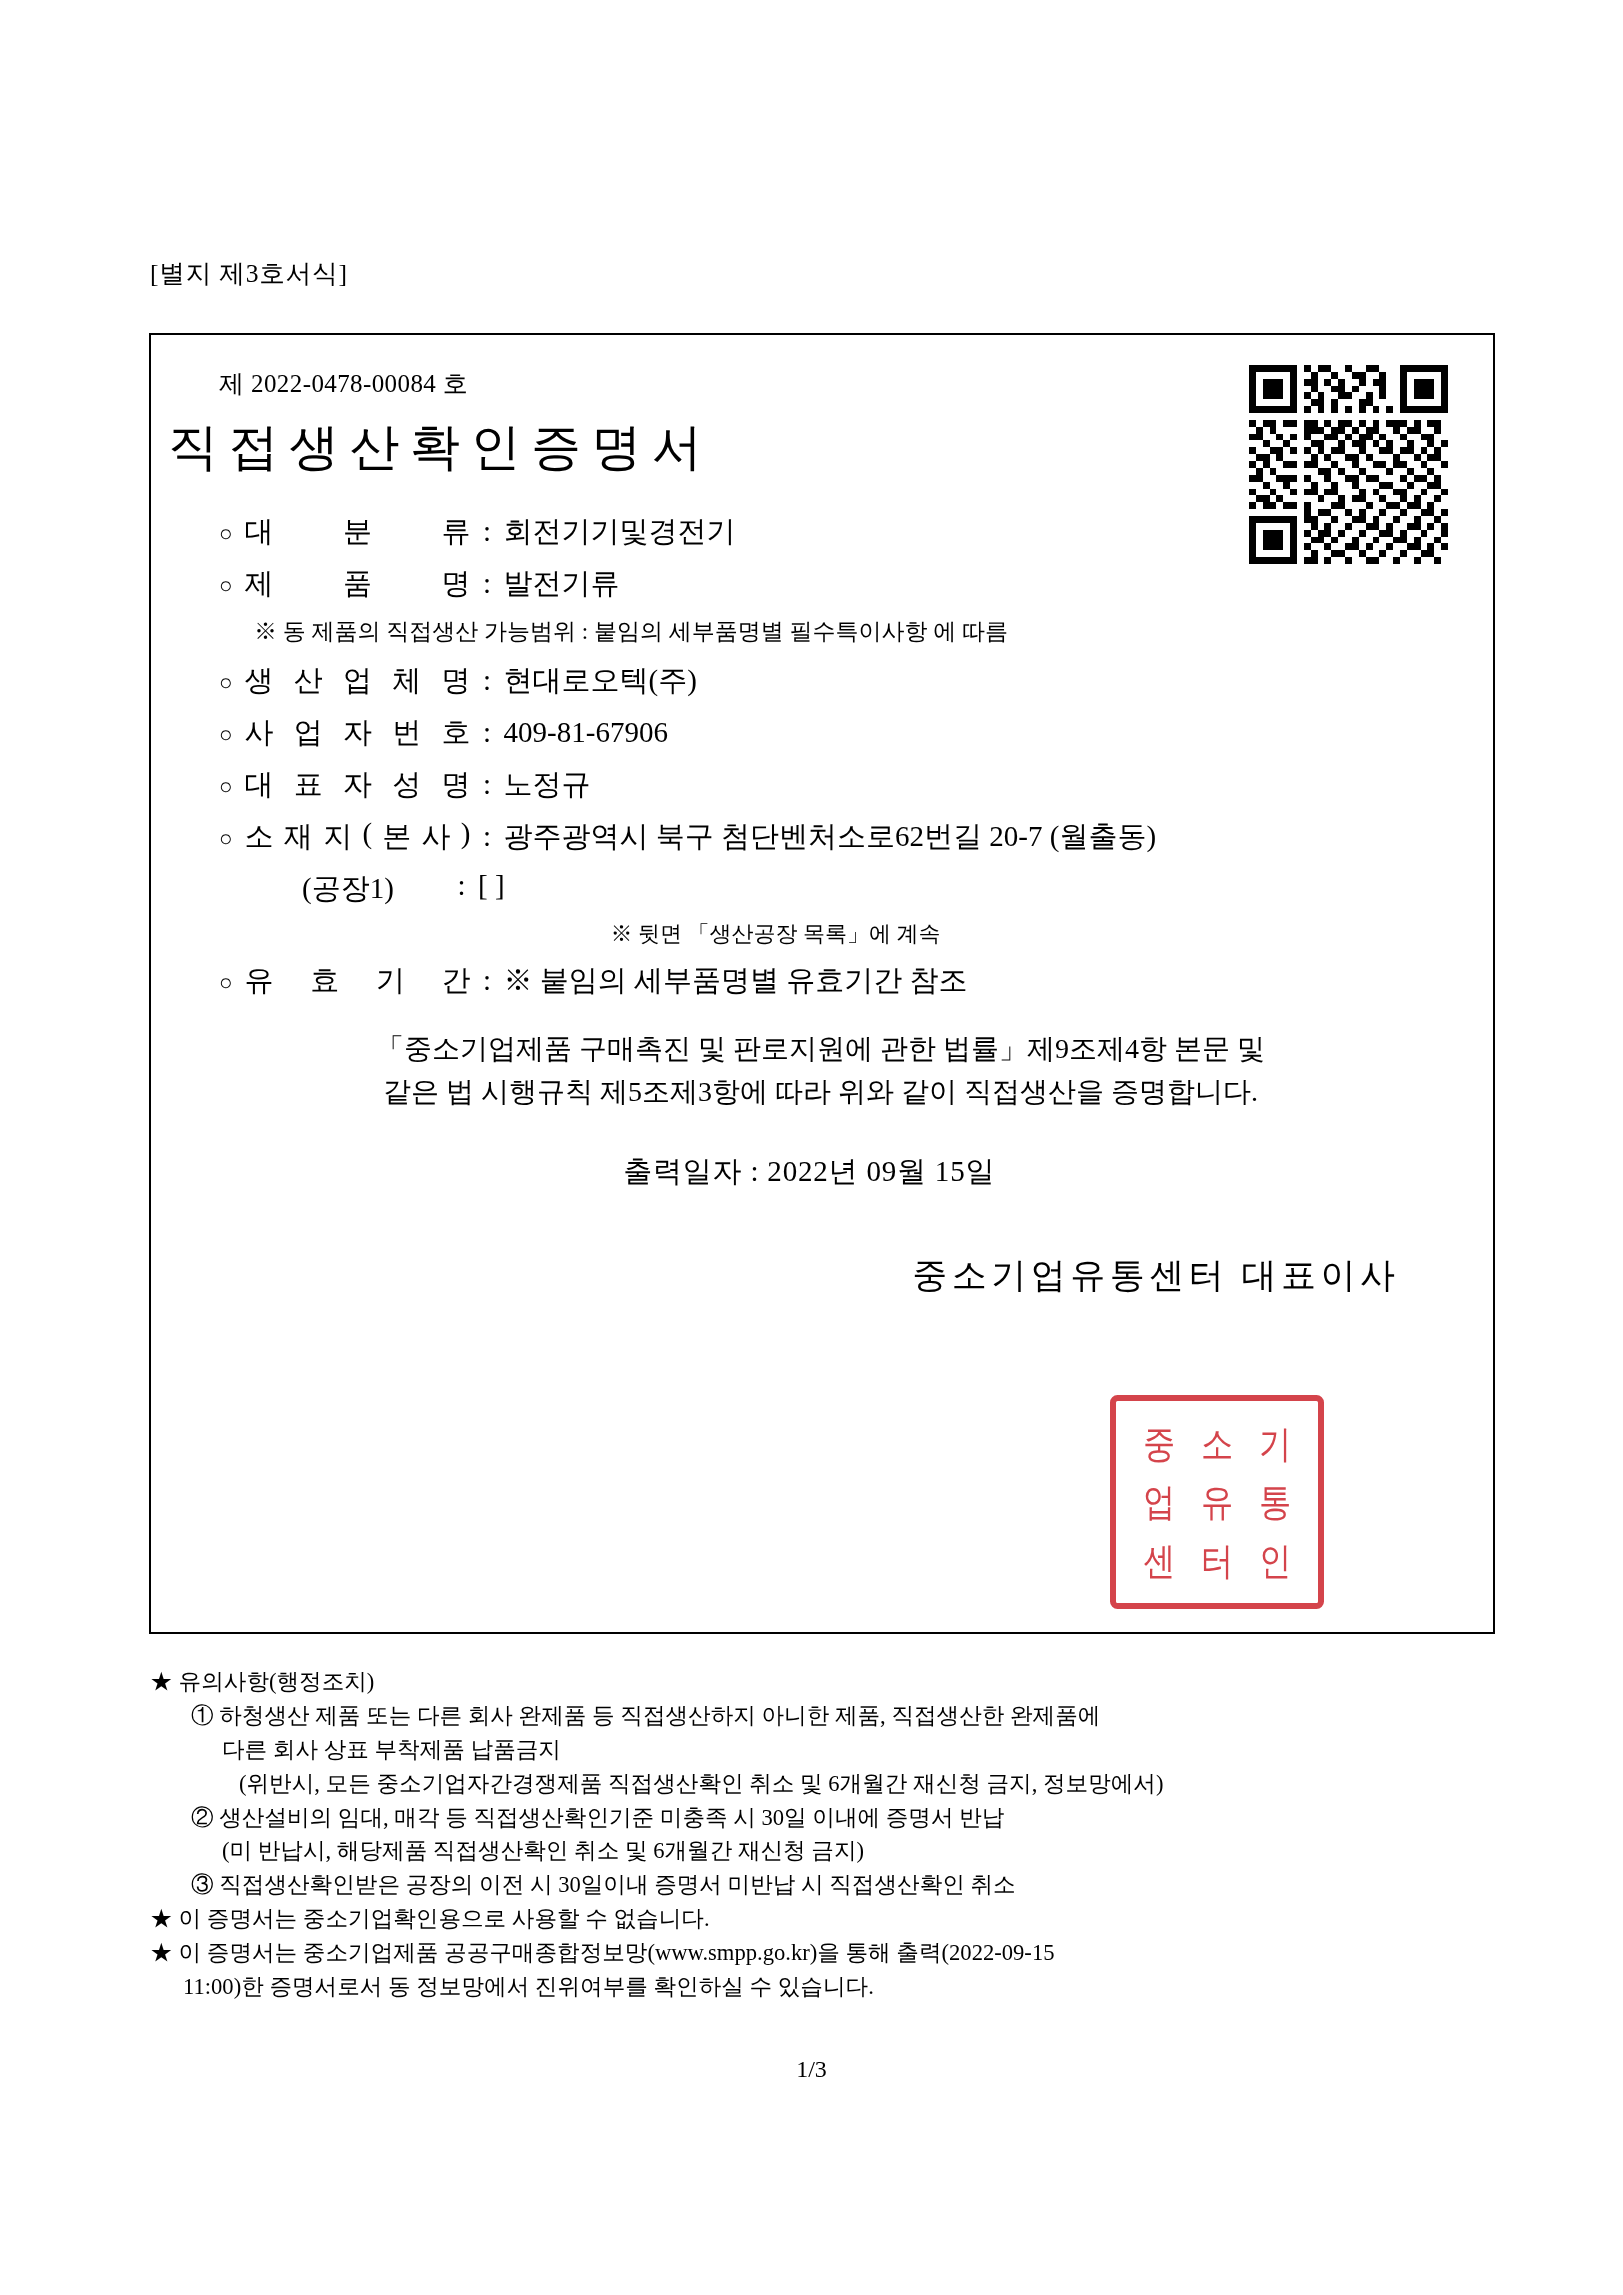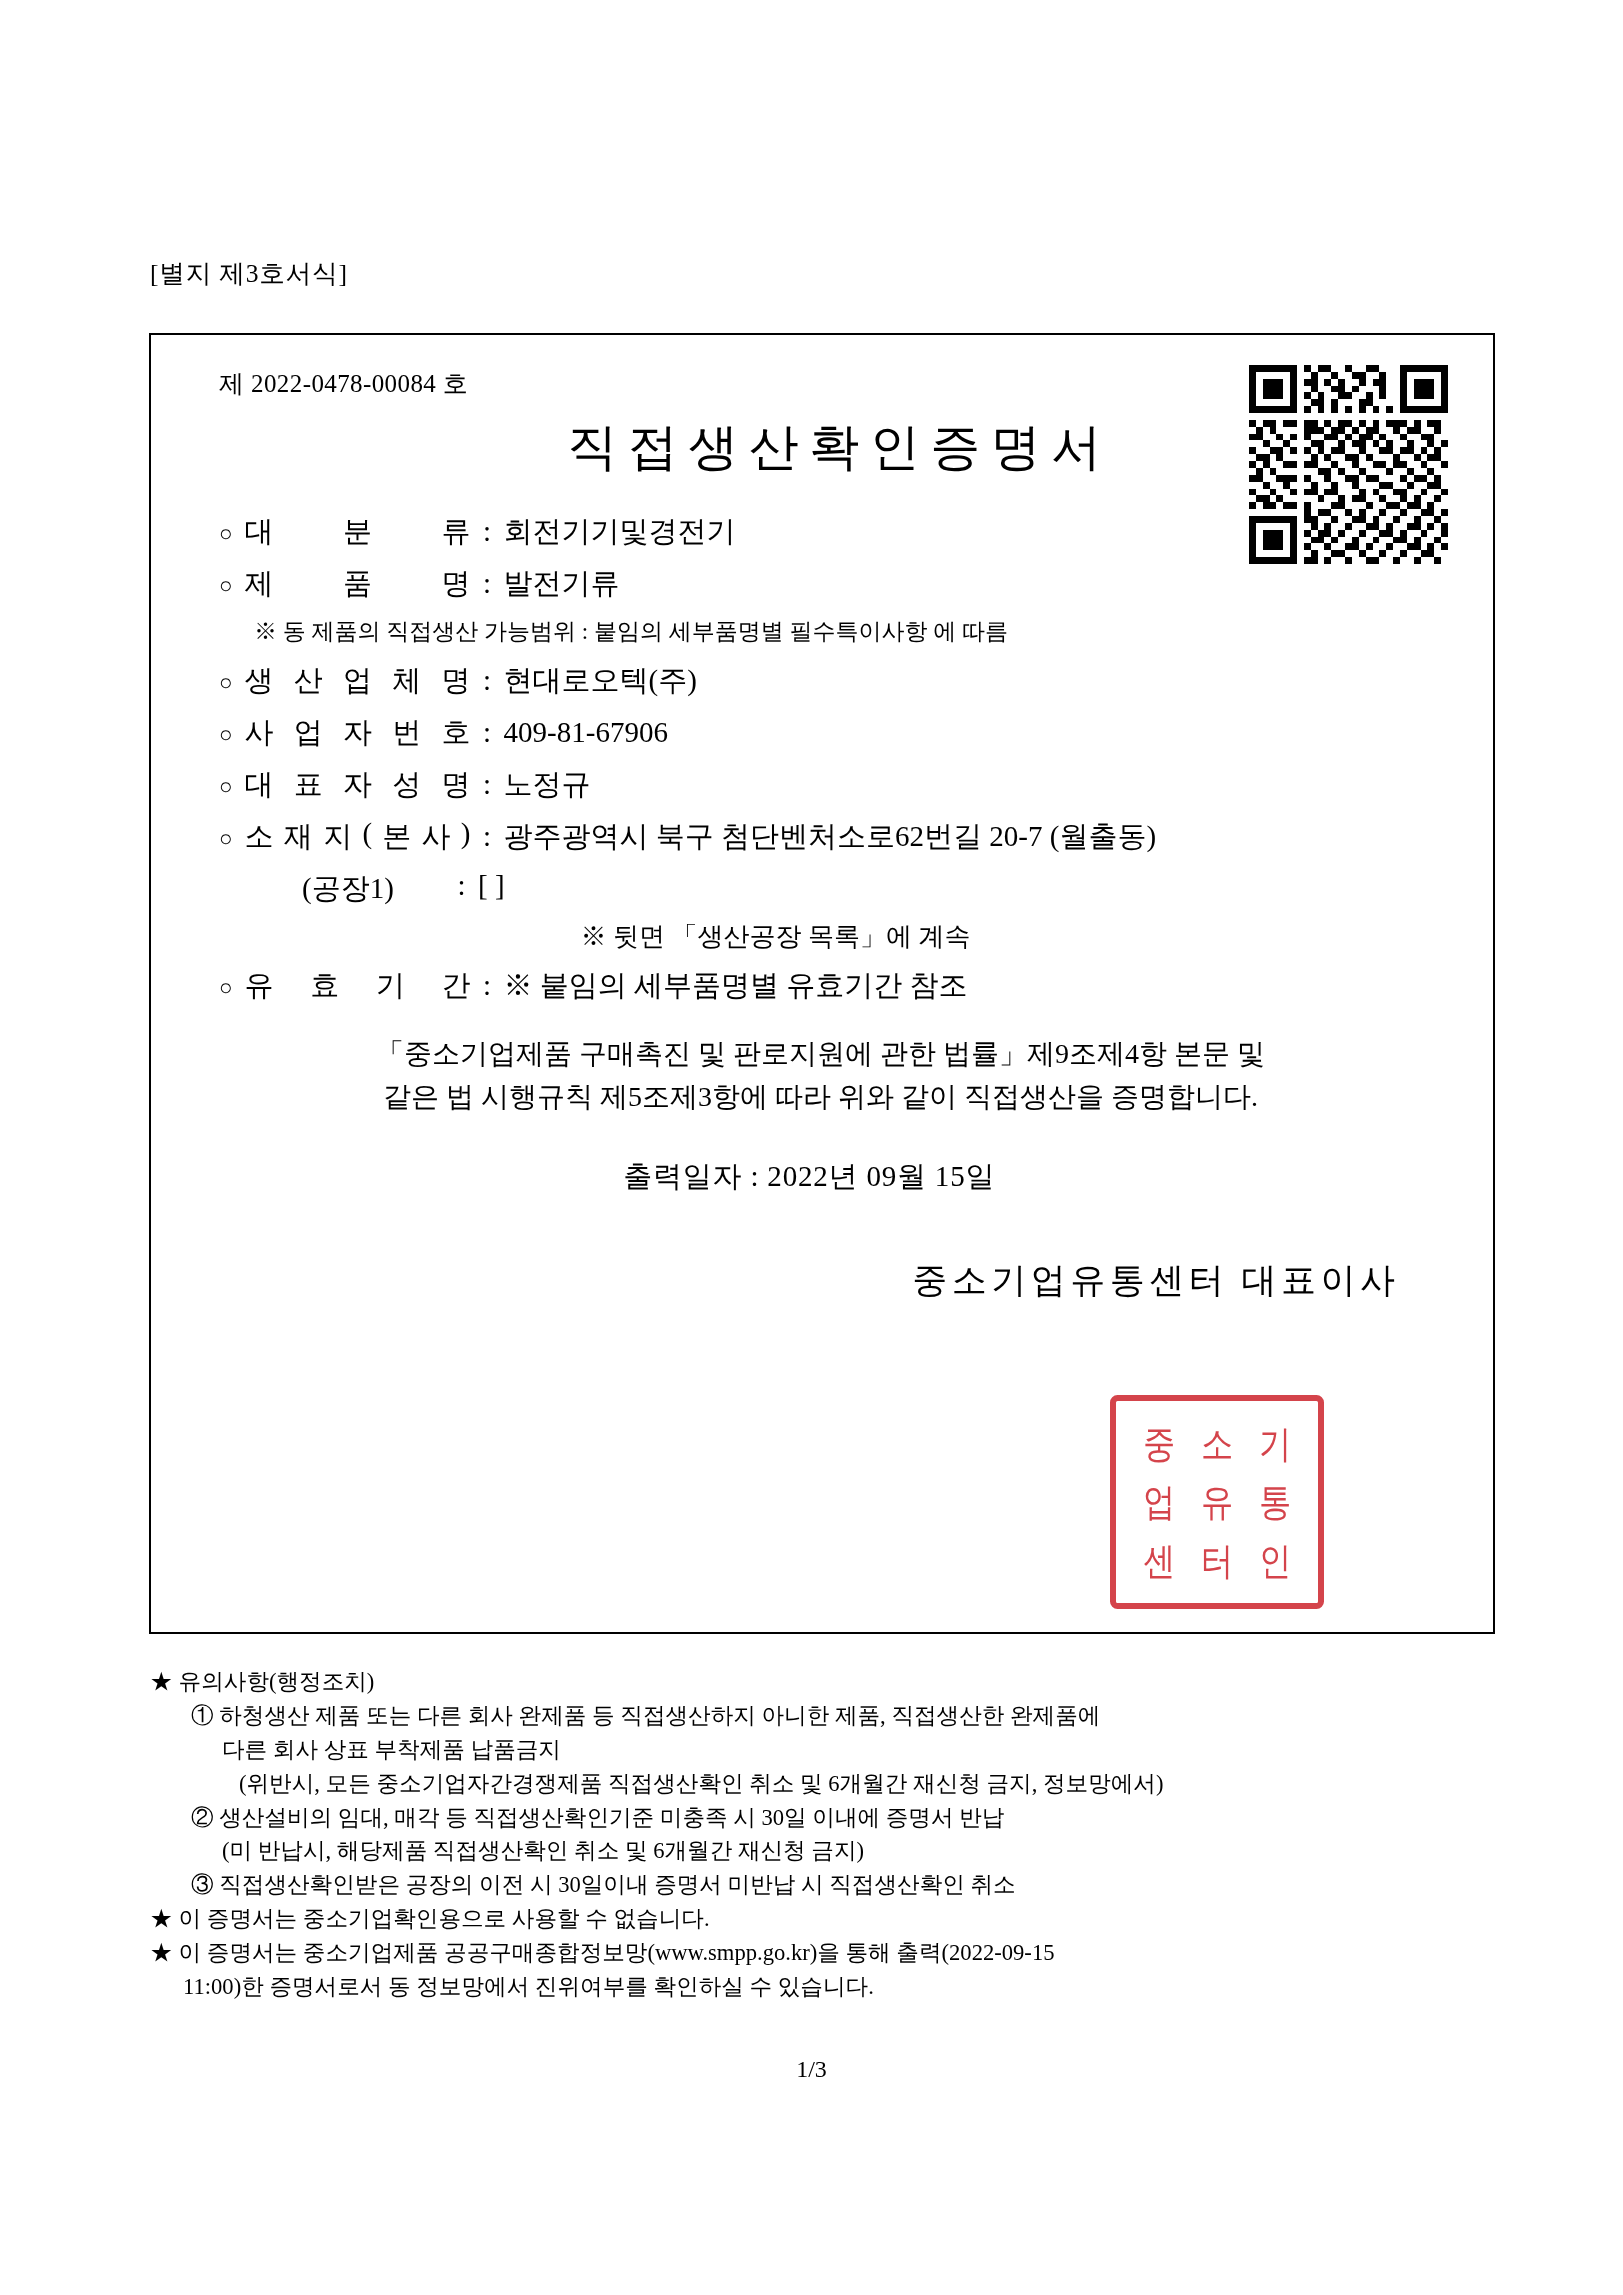--- a/index.html
+++ b/index.html
@@ -57,25 +57,25 @@
     width: 199px;
     height: 199px;
   }
   .qr svg { display: block; }
 
   .title {
     position: absolute;
     top: 79px;
     left: 0;
     width: 100%;
-    text-align: center;
+    text-align: left;
     font-size: 50px;
     letter-spacing: 10.5px;
     font-weight: 400;
-    padding-left: 35px;
+    padding-left: 17px;
     box-sizing: border-box;
   }
 
   .rows {
     position: absolute;
     left: 68px;
     top: 177px;
     width: 1203px;
   }
   .row {
@@ -122,21 +122,21 @@
     width: 226px;
     flex: 0 0 226px;
     padding-left: 83px;
     box-sizing: border-box;
   }
   .bracket-value {
     letter-spacing: 0px;
   }
   .center-note {
     text-align: center;
-    font-size: 26px;
+    font-size: 22px;
     margin: 10.5px 0 12px 0;
     padding-right: 90px;
   }
   .legal {
     text-align: center;
     font-size: 28px;
     line-height: 1.55;
     margin-top: 25.6px;
   }
   .print-date {

